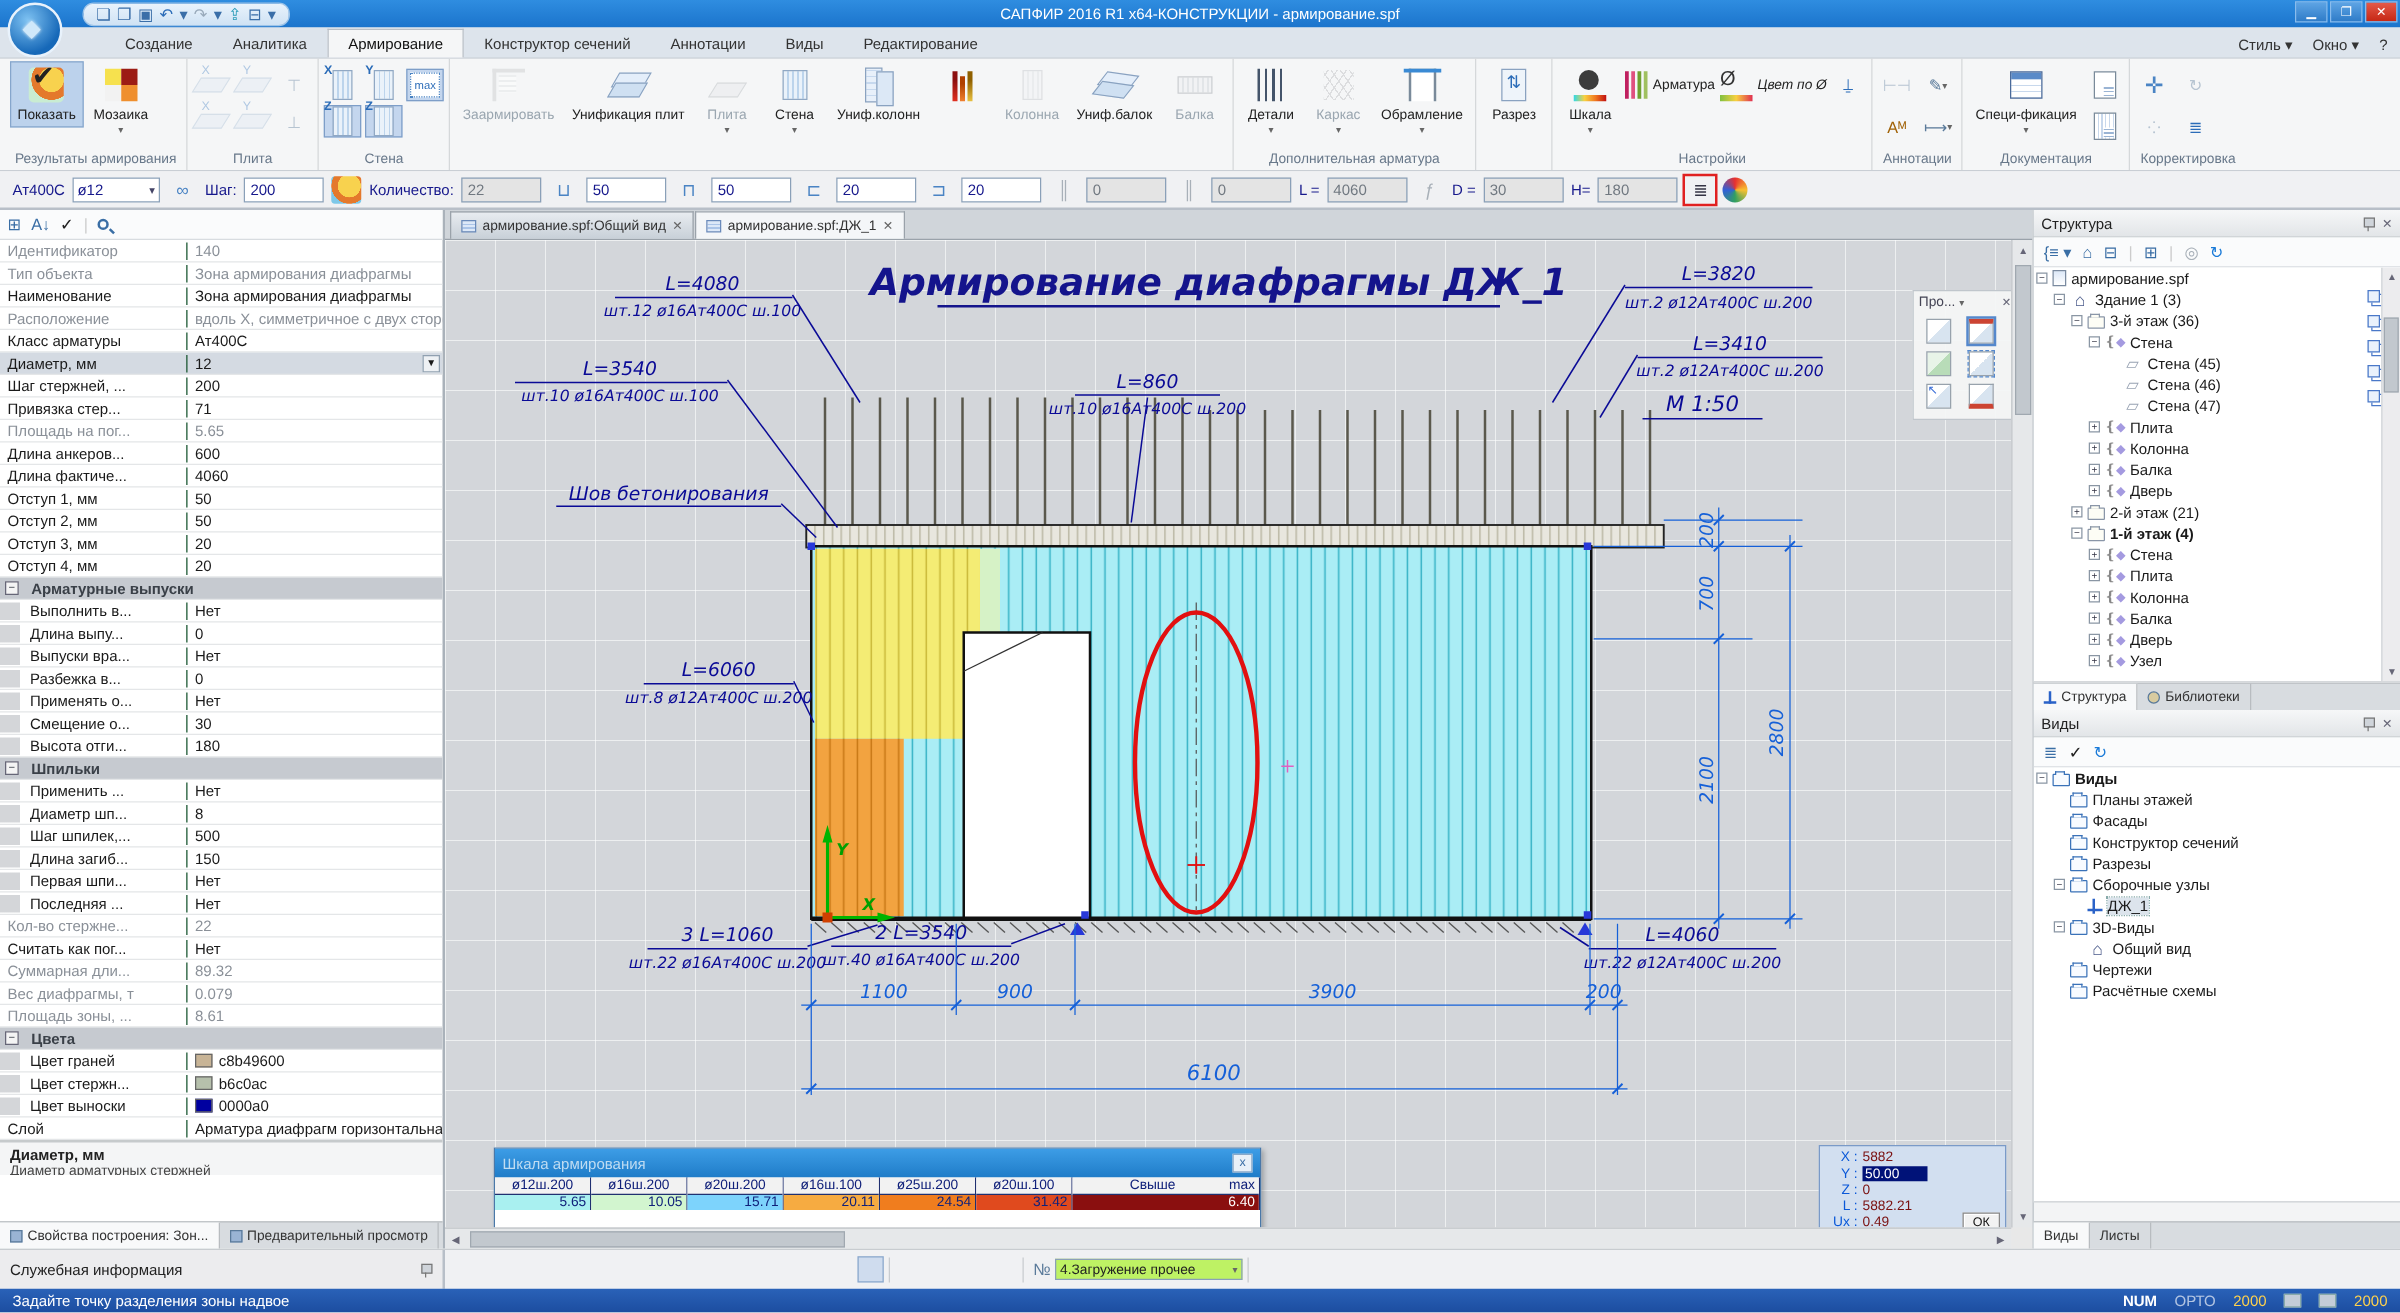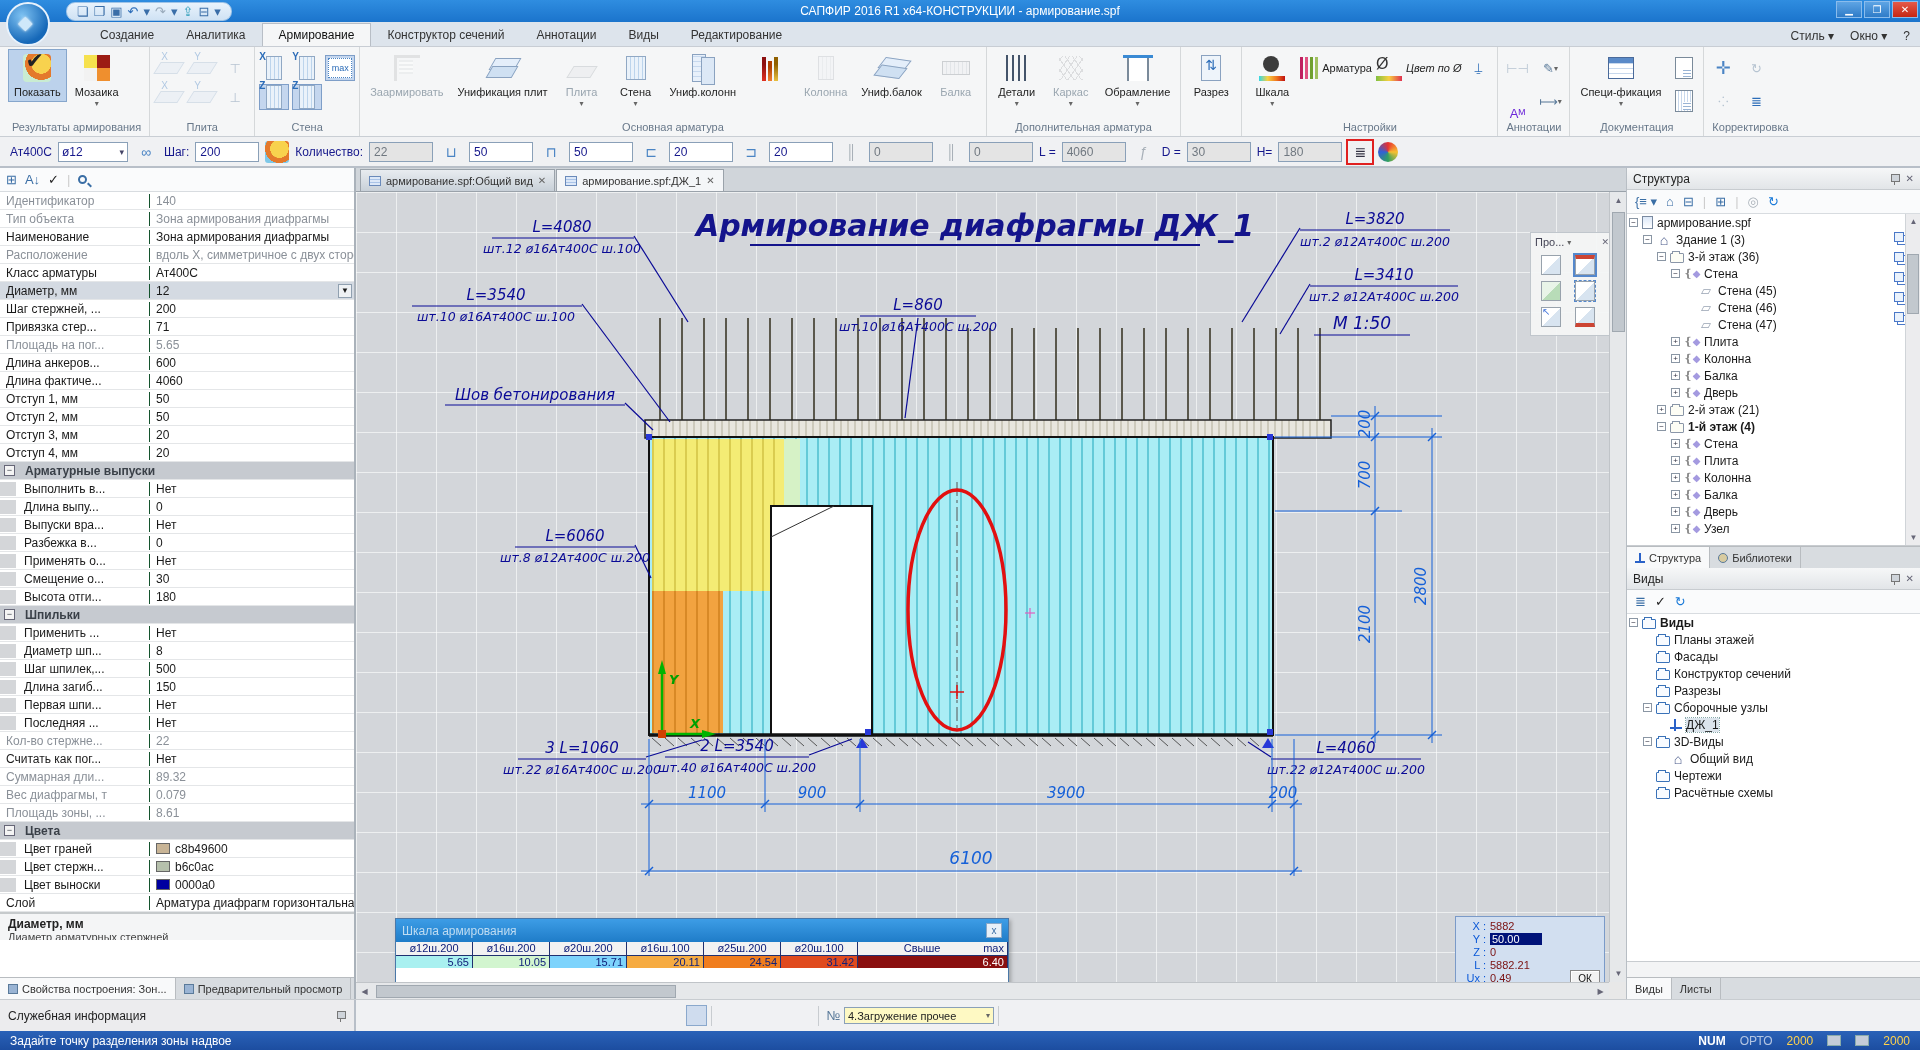--- a/index.html
+++ b/index.html
@@ -278,21 +278,21 @@
     border-top:1px solid #c8ccd0;display:flex;align-items:center;}
   .svcinfo{width:356px;height:100%;display:flex;align-items:center;padding:0 8px;background:#ececee;
     border-right:2px solid #b8bfc8;font-size:12px;color:#222;}
   .svcinfo .pin{margin-left:auto;}
   .btool{display:flex;align-items:center;gap:2px;padding-left:8px;}
   .bt{width:21px;height:21px;display:flex;align-items:center;justify-content:center;
     font-size:13px;color:#5a7a9a;border:1px solid transparent;}
   .bt.litb{color:#d89810;}
   .bt.selb{background:#cfdcee;border-color:#8aa8cc;}
   .bsep{width:1px;height:20px;background:#c8ccd0;margin:0 4px;}
-  .combo{display:flex;align-items:center;width:150px;height:17px;border:1px solid #8aa0b8;background:#fef9c3;
+  .combo{display:flex;align-items:center;width:150px;height:17px;border:1px solid #8aa0b8;background:#bef264;
     font-size:11px;color:#222;padding:0 3px;justify-content:space-between;}
   .statusbar{position:absolute;left:0;bottom:0;width:100%;height:19px;background:linear-gradient(#2a62b8,#1c4da0);
     display:flex;align-items:center;color:#fff;font-size:12px;padding:0 10px;}
   .st-right{margin-left:auto;display:flex;align-items:center;gap:14px;}
   .st-right .dim2{opacity:.65;}
   .st-num{color:#fff;font-weight:bold;}
   .st-val{color:#ffd24d;}
   .st-box{width:14px;height:11px;background:#c4ccd8;border:1px solid #8aa;}
 
   svg text{font-family:"DejaVu Sans",sans-serif;}
@@ -483,21 +483,20 @@
             </span>
           <span>Униф.балок</span>
         </div>
         <div class="rbig dis">
           <span class="ric">
               <span class="i-beam"></span>
             </span>
           <span>Балка</span>
         </div>
       </div>
-      <div class="rgroup-label">Основная арматура</div>
     </div>
     <div class="rgroup">
       <div class="rgroup-body">
         <div class="rbig">
           <span class="ric">
               <span class="i-lines"></span>
             </span>
           <span>Детали</span>
             <span class="arrow-d">▾</span>
         </div>
@@ -557,21 +556,21 @@
           <div class="sic on">⍊</div>
           <div class="sic"></div>
         </div>
       </div>
       <div class="rgroup-label">Настройки</div>
     </div>
     <div class="rgroup">
       <div class="rgroup-body">
         <div class="smallgrid" style="grid-template-rows:30px 30px;">
           <div class="sic dis">⊢⊣</div>
-          <div class="sic" style="color:#6d28d9;margin-top:12px;">Aᴹ</div>
+          <div class="sic" style="color:#a16207;">Aᴹ</div>
           <div class="sic">✎<span class="arrow-d">▾</span></div>
           <div class="sic">⟼<span class="arrow-d">▾</span></div>
         </div>
       </div>
       <div class="rgroup-label">Аннотации</div>
     </div>
     <div class="rgroup">
       <div class="rgroup-body">
         <div class="rbig">
           <span class="ric">

